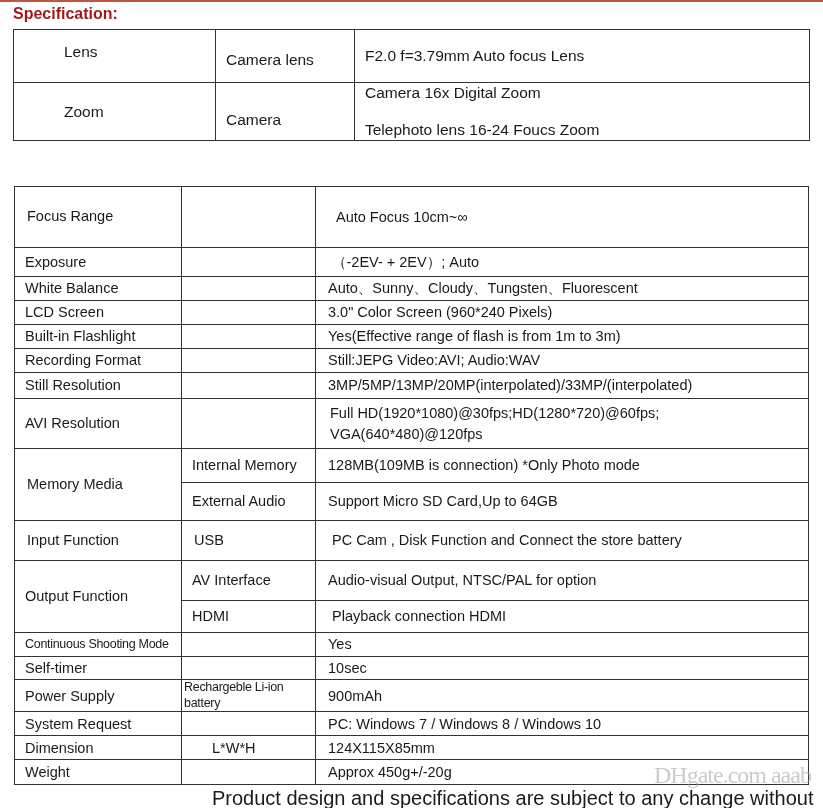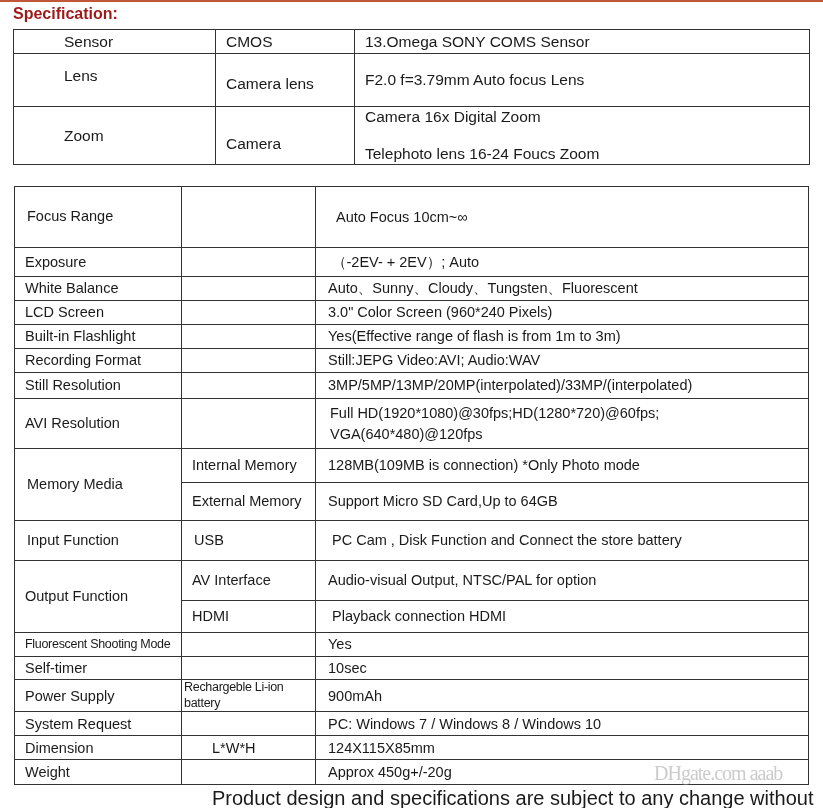--- a/index.html
+++ b/index.html
@@ -9,42 +9,37 @@
   .heading { position: absolute; left: 13px; top: 5px; font-size: 16px; font-weight: bold; color: #9e1a1a; text-align: center; }
   table { border-collapse: collapse; position: absolute; table-layout: fixed; }
   td { border: 1.5px solid #333; padding: 0; vertical-align: middle; font-size: 15px; line-height: 1.25; }
   #t1 { left: 13px; top: 29px; width: 796px; }
   #t1 td { font-size: 15.5px; }
   #t2 { left: 14px; top: 186px; width: 794px; }
   #t2 td { font-size: 14.5px; }
   .pl { padding-left: 10px; }
   .pl2 { padding-left: 12px; }
   .note { position: absolute; left: 212px; top: 787px; font-size: 20px; color: #1a1a1a; }
-  .wm { position: absolute; left: 654px; top: 762px; font-size: 20px; color: rgba(160,160,160,0.55);
+  .wm { position: absolute; left: 654px; top: 762px; font-size: 24px; color: rgba(160,160,160,0.55);
         font-family: "Liberation Serif", serif; letter-spacing: -1px; }
   .small { font-size: 12.5px !important; letter-spacing: -0.3px; }
 </style>
 </head>
 <body>
 
 <div class="topline"></div>
 <div class="heading">Specification:</div>
 
 <table id="t1">
   <colgroup>
       <col style="width:202px">
       <col style="width:139px">
       <col style="width:455px">
     </colgroup>
   <tbody>
-  <tr style="height:24px">
-    <td style="padding-left:50px">Sensor</td>
-    <td class="pl">CMOS</td>
-    <td class="pl">13.Omega SONY COMS Sensor</td>
-  </tr>
   <tr style="height:53px">
     <td style="padding-left:50px;vertical-align:top;padding-top:12px">Lens</td>
     <td class="pl" style="padding-top:8px">Camera lens</td>
     <td class="pl">F2.0 f=3.79mm  Auto focus Lens</td>
   </tr>
   <tr style="height:52px">
     <td style="padding-left:50px">Zoom</td>
     <td class="pl" style="padding-top:17px">Camera</td>
     <td class="pl">
       <div>Camera  16x Digital Zoom</div>
@@ -103,39 +98,39 @@
       <div>Full HD(1920*1080)@30fps;HD(1280*720)@60fps;</div>
       <div style="margin-top:3px">VGA(640*480)@120fps</div>
     </td>
   </tr>
   <tr style="height:34px">
     <td class="pl2" style="" rowspan="2">Memory Media</td>
     <td class="pl">Internal Memory</td>
     <td class="pl2">128MB(109MB is connection)  *Only Photo mode</td>
   </tr>
   <tr style="height:38px">
-    <td class="pl">External Memory</td>
+    <td class="pl">External Audio</td>
     <td class="pl2">Support Micro SD Card,Up to 64GB</td>
   </tr>
   <tr style="height:40px">
     <td class="pl2">Input Function</td>
     <td class="pl2">USB</td>
     <td class="pl2" style="padding-left:16px">PC Cam , Disk Function and Connect the store battery</td>
   </tr>
   <tr style="height:40px">
     <td class="pl" rowspan="2">Output Function</td>
     <td class="pl">AV Interface</td>
     <td class="pl2">Audio-visual Output, NTSC/PAL for option</td>
   </tr>
   <tr style="height:32px">
     <td class="pl">HDMI</td>
     <td class="pl2" style="padding-left:16px">Playback connection HDMI</td>
   </tr>
   <tr style="height:24px">
-    <td class="pl small">Fluorescent Shooting Mode</td>
+    <td class="pl small">Continuous Shooting Mode</td>
     <td></td>
     <td class="pl2">Yes</td>
   </tr>
   <tr style="height:23px">
     <td class="pl">Self-timer</td>
     <td></td>
     <td class="pl2">10sec</td>
   </tr>
   <tr style="height:24px">
     <td class="pl">Power Supply</td>

